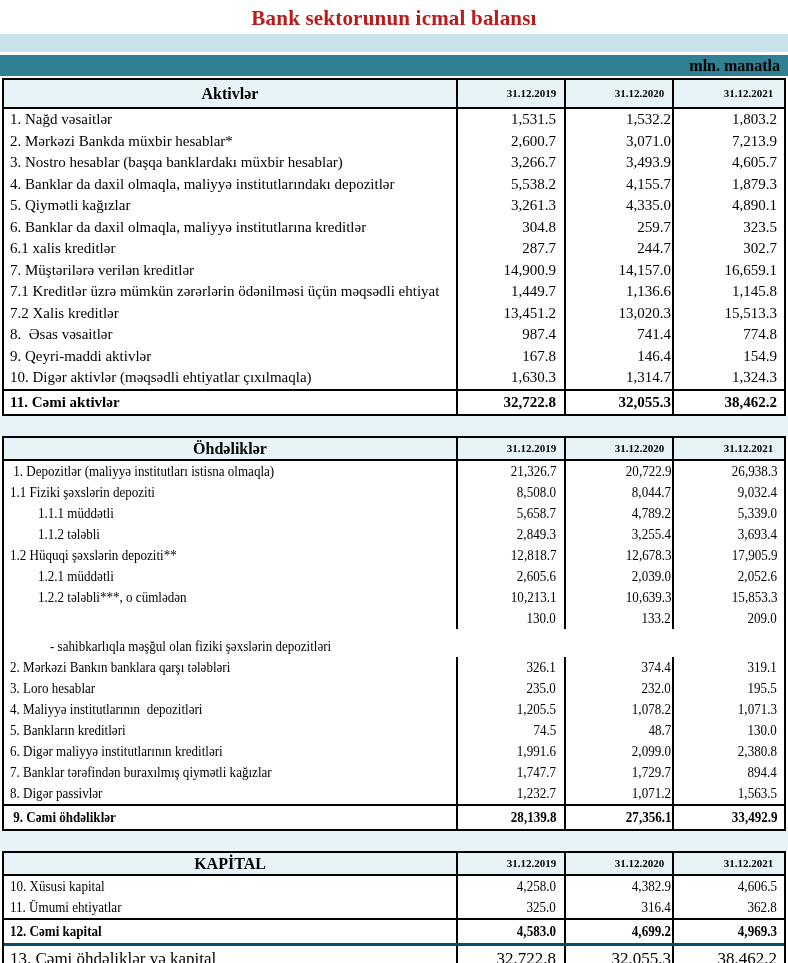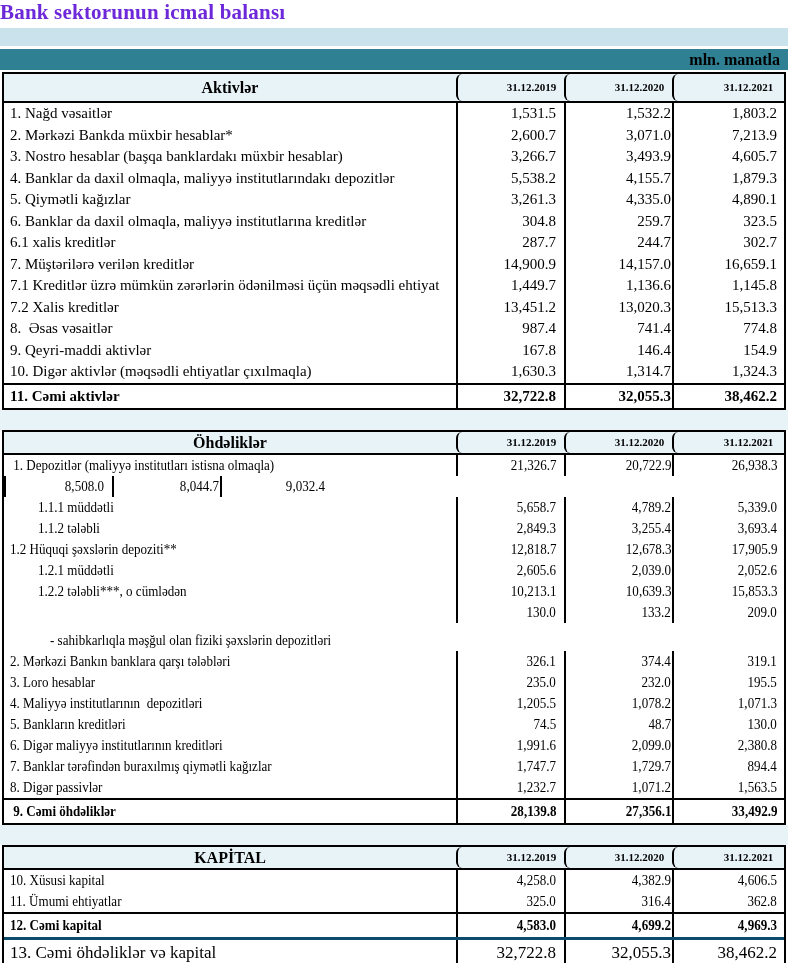--- a/index.html
+++ b/index.html
@@ -2,34 +2,34 @@
 <html><head>
 <meta charset="utf-8">
 <style>
   html,body { margin:0; padding:0; background:#fff; }
   .page {
     width:788px; height:963px; overflow:hidden; background:#fff;
     font-family:"Liberation Serif","DejaVu Serif",serif; color:#000;
     position:relative;
   }
   .title {
-    font-weight:bold; font-size:21px;
-    height:28px; color:#6d28d9; letter-spacing:.2px;
+    text-align:center; font-weight:bold; font-size:21px;
+    padding-top:6px; height:28px; color:#b91c1c; letter-spacing:.2px;
   }
   .band-light { height:18px; background:#C9E2EB; }
   .band-teal {
     height:21px; line-height:21px; background:#2F8093; color:#000000;
     font-weight:bold; text-align:right; padding-right:8px; font-size:16px;
     margin:3px 0 2px 0;
   }
   .btable { margin:0 2px; border:2px solid #000; }
   .trow { display:flex; font-size:15px; }
   .trow .cell { height:21.5px; line-height:21.5px; overflow:hidden; }
   .thead { background:#E8F3F8; border-bottom:2px solid #000; font-weight:bold; }
-  .thead .cell { height:27px; line-height:27px;border-radius:6px; }
+  .thead .cell { height:27px; line-height:27px; }
   .c-label {
     width:452px; padding-left:6px; box-sizing:border-box;
     white-space:pre; text-align:left;
   }
   .thead .c-label { text-align:center; font-size:16px; padding-left:0; }
   .c-val {
     width:108px; border-left:2px solid #000; text-align:right;
     box-sizing:border-box;
   }
   .thead .c-val { text-align:center; font-size:11px;padding-left:41px; }
@@ -182,20 +182,21 @@
     </div>
 
       <div class="trow">
         <div class="cell c-label"><span class="sq"> 1. Depozitlər (maliyyə institutları istisna olmaqla)</span></div>
         <div class="cell c-val v1"><span class="sq">21,326.7</span></div>
         <div class="cell c-val v2"><span class="sq">20,722.9</span></div>
         <div class="cell c-val v3"><span class="sq">26,938.3</span></div>
       </div>
 
       <div class="trow">
+        <div class="cell c-label"><span class="sq">1.1 Fiziki şəxslərin depoziti</span></div>
         <div class="cell c-val v1"><span class="sq">8,508.0</span></div>
         <div class="cell c-val v2"><span class="sq">8,044.7</span></div>
         <div class="cell c-val v3"><span class="sq">9,032.4</span></div>
       </div>
 
       <div class="trow ind-1">
         <div class="cell c-label"><span class="sq">1.1.1 müddətli</span></div>
         <div class="cell c-val v1"><span class="sq">5,658.7</span></div>
         <div class="cell c-val v2"><span class="sq">4,789.2</span></div>
         <div class="cell c-val v3"><span class="sq">5,339.0</span></div>

